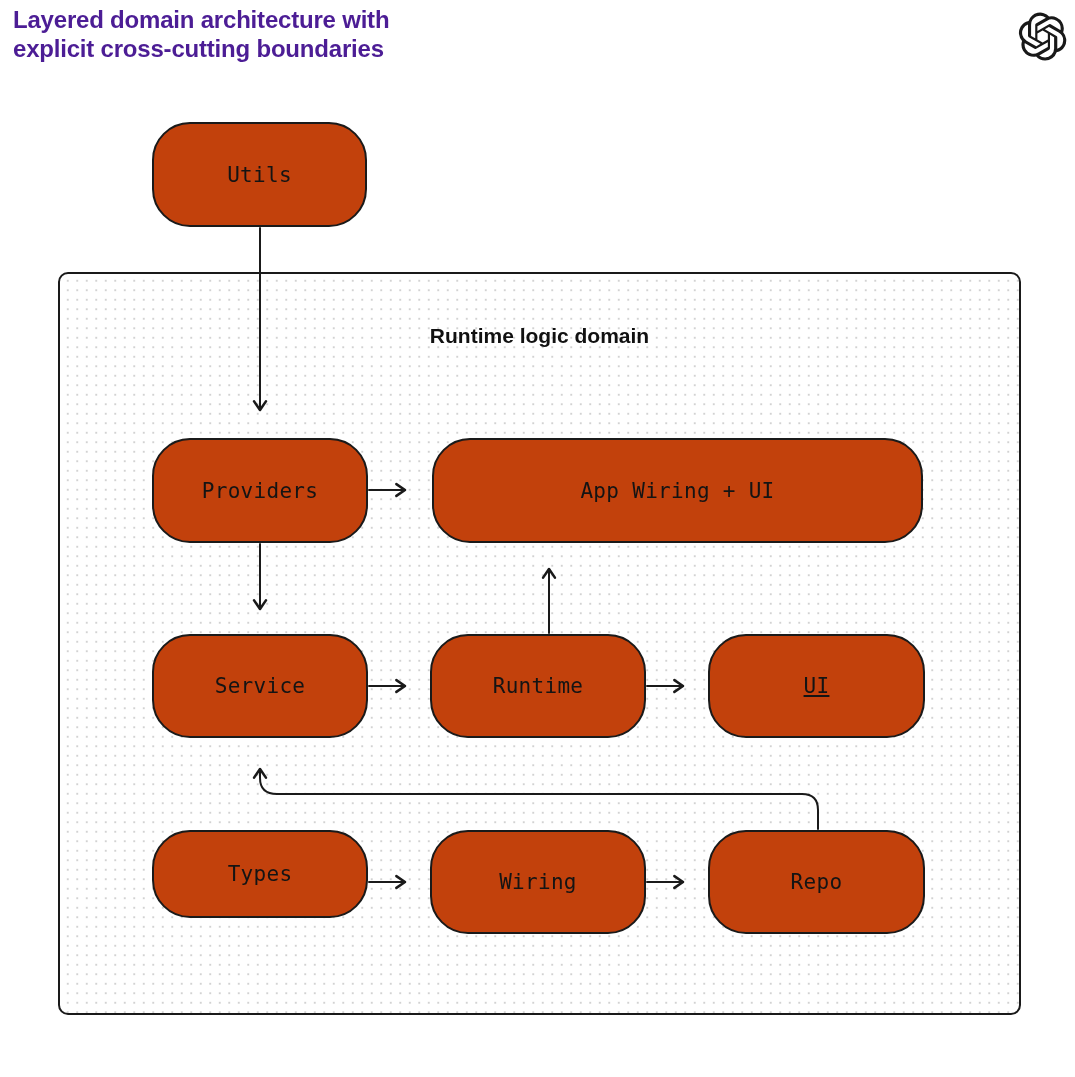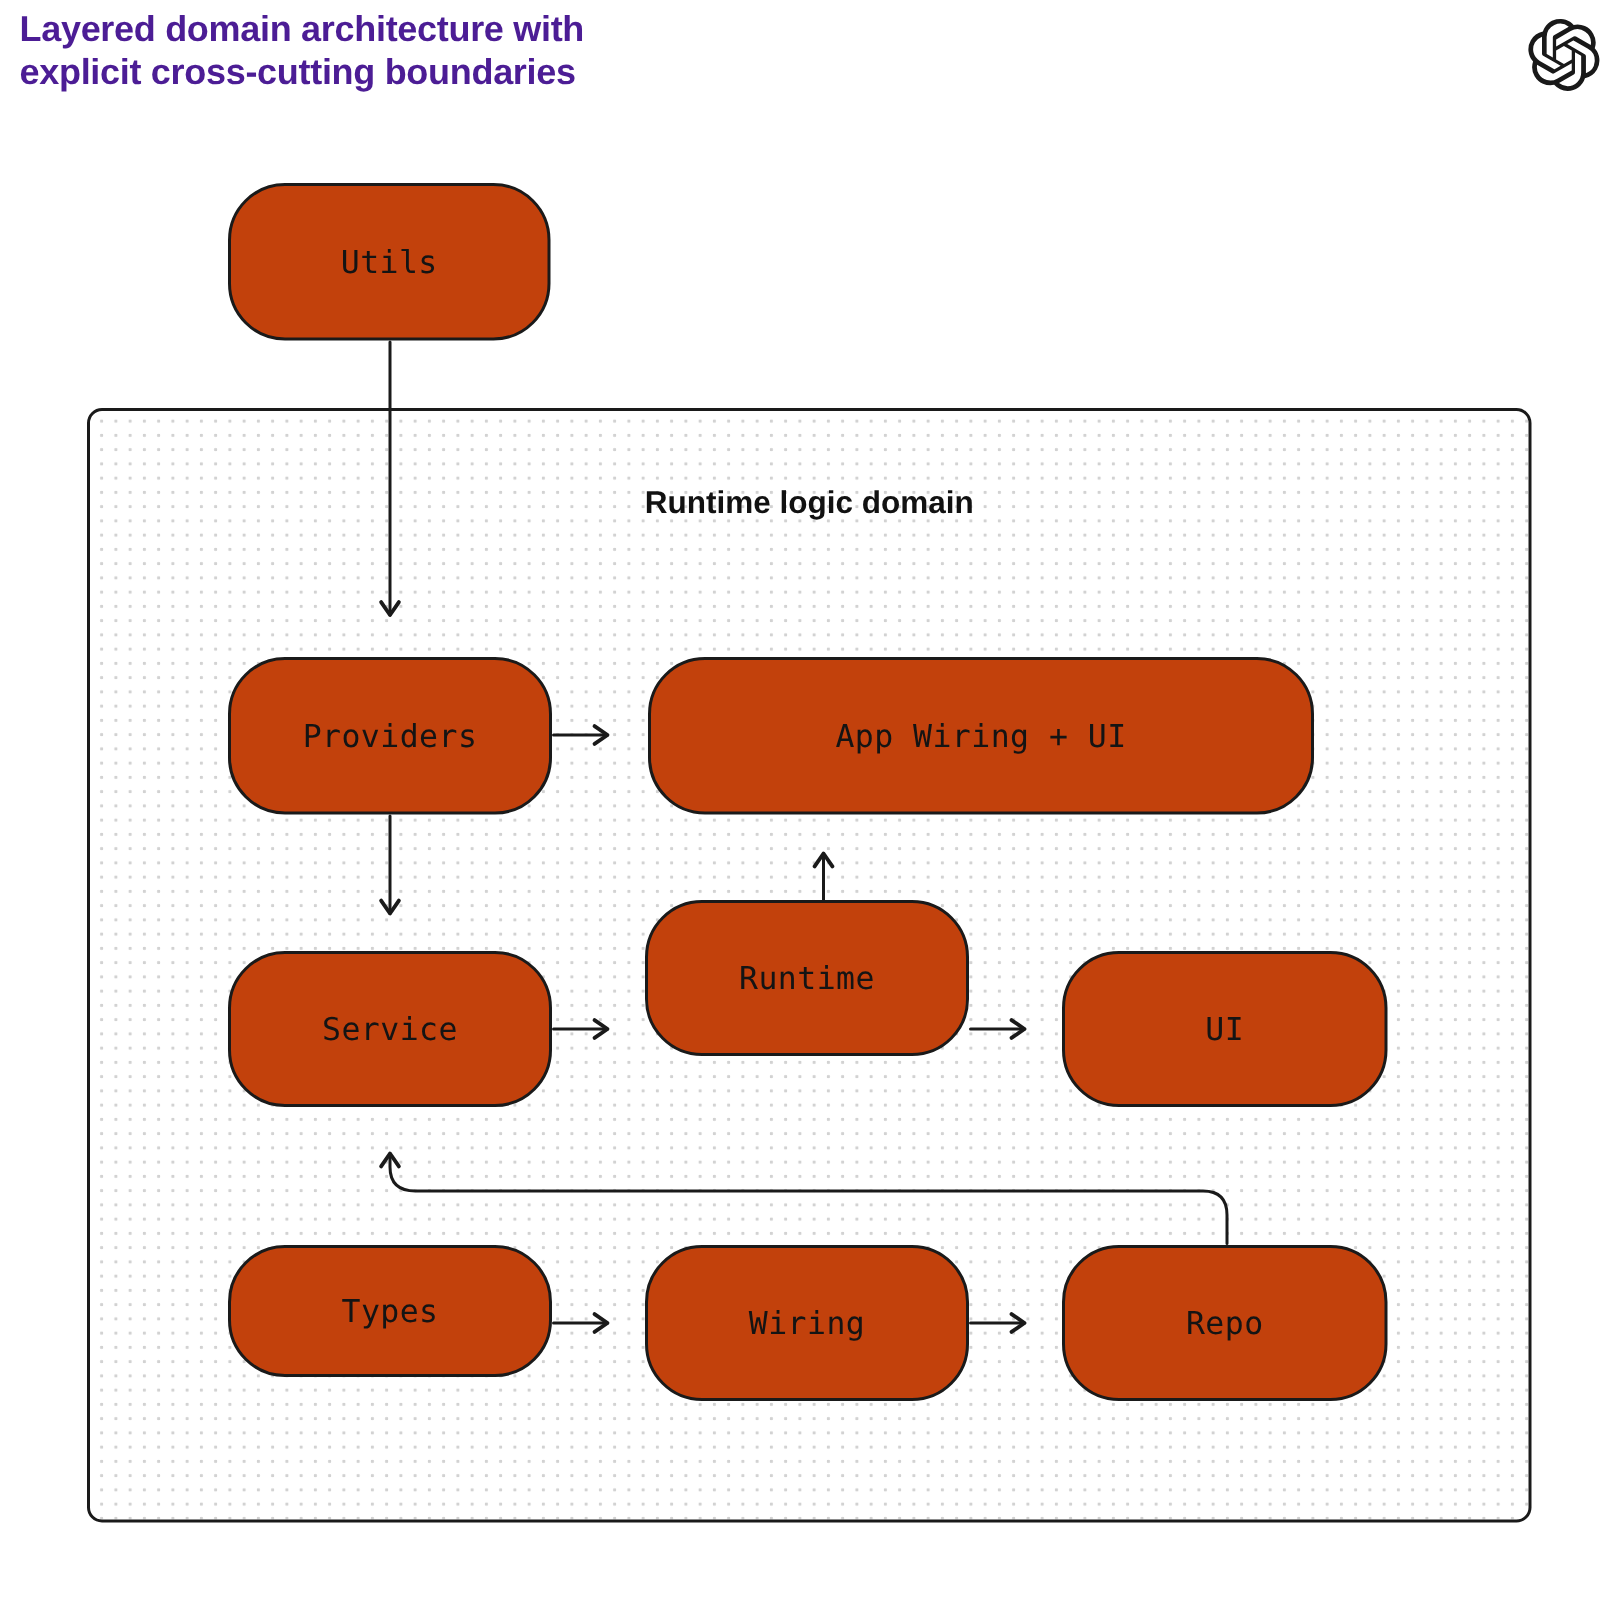--- a/index.html
+++ b/index.html
@@ -71,24 +71,24 @@
     align-items: center;
     justify-content: center;
     font-family: "DejaVu Sans Mono", monospace;
     font-size: 21px;
     color: #141414;
     letter-spacing: 0.3px;
     white-space: nowrap;
   }
   .n-utils     { left: 152px; top: 122px; width: 215px; height: 105px; }
   .n-providers { left: 152px; top: 438px; width: 216px; height: 105px; }
-  .n-appwiring { left: 432px; top: 438px; width: 444px; height: 105px; }
+  .n-appwiring { left: 432px; top: 438px; width: 491px; height: 105px; }
   .n-service   { left: 152px; top: 634px; width: 216px; height: 104px; }
-  .n-runtime   { left: 430px; top: 600px; width: 216px; height: 104px; }
-  .n-ui        { left: 708px; top: 634px; width: 217px; height: 104px; }
+  .n-runtime   { left: 430px; top: 634px; width: 216px; height: 104px; }
+  .n-ui        { left: 708px; top: 634px; width: 217px; height: 104px; text-decoration: underline; }
   .n-types     { left: 152px; top: 830px; width: 216px; height: 88px; }
   .n-config    { left: 430px; top: 830px; width: 216px; height: 104px; }
   .n-repo      { left: 708px; top: 830px; width: 217px; height: 104px; }
 </style>
 </head>
 <body>
 
 <div class="page">
 
   <div class="title">

